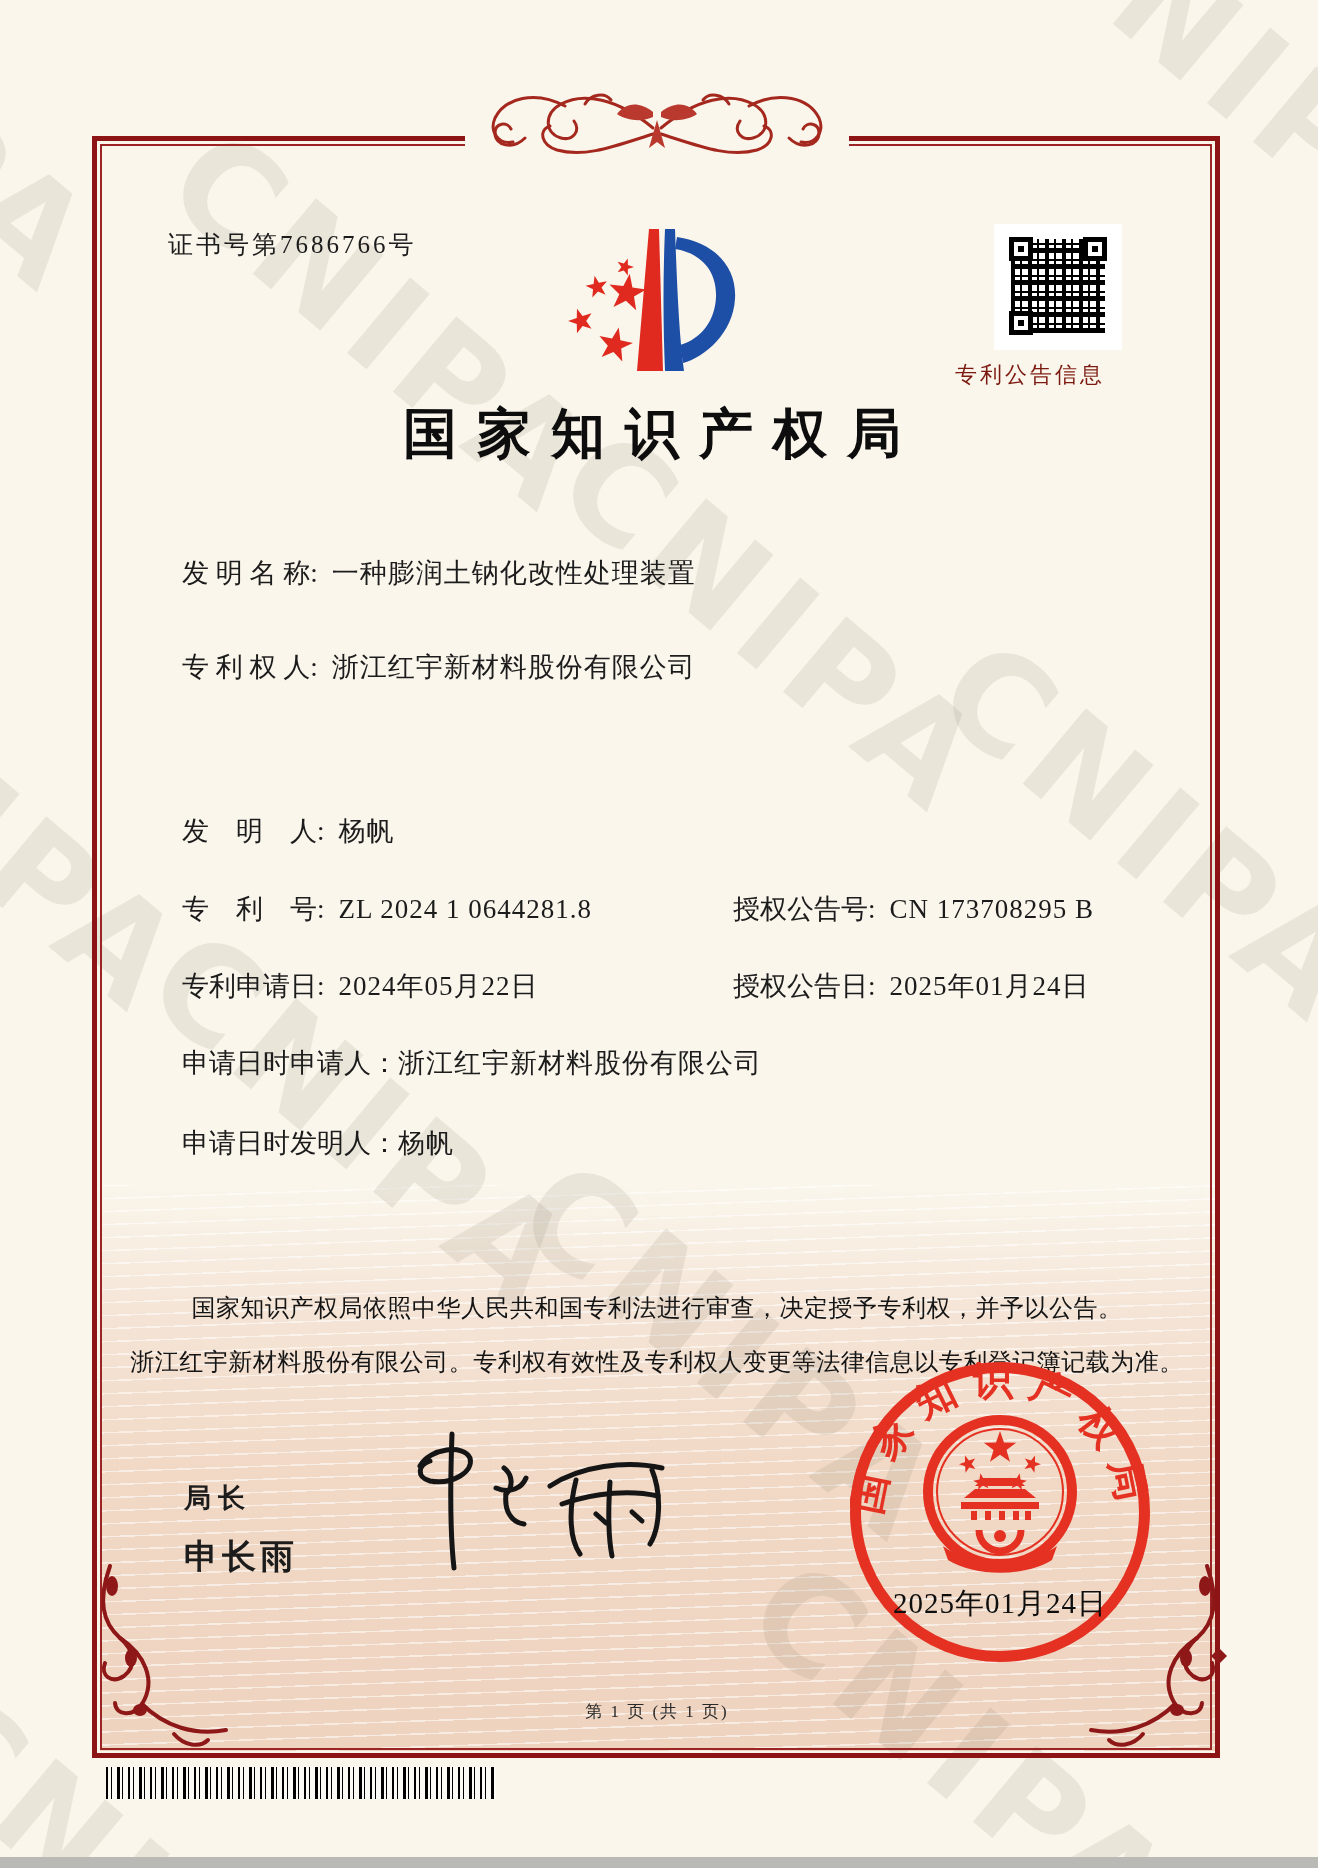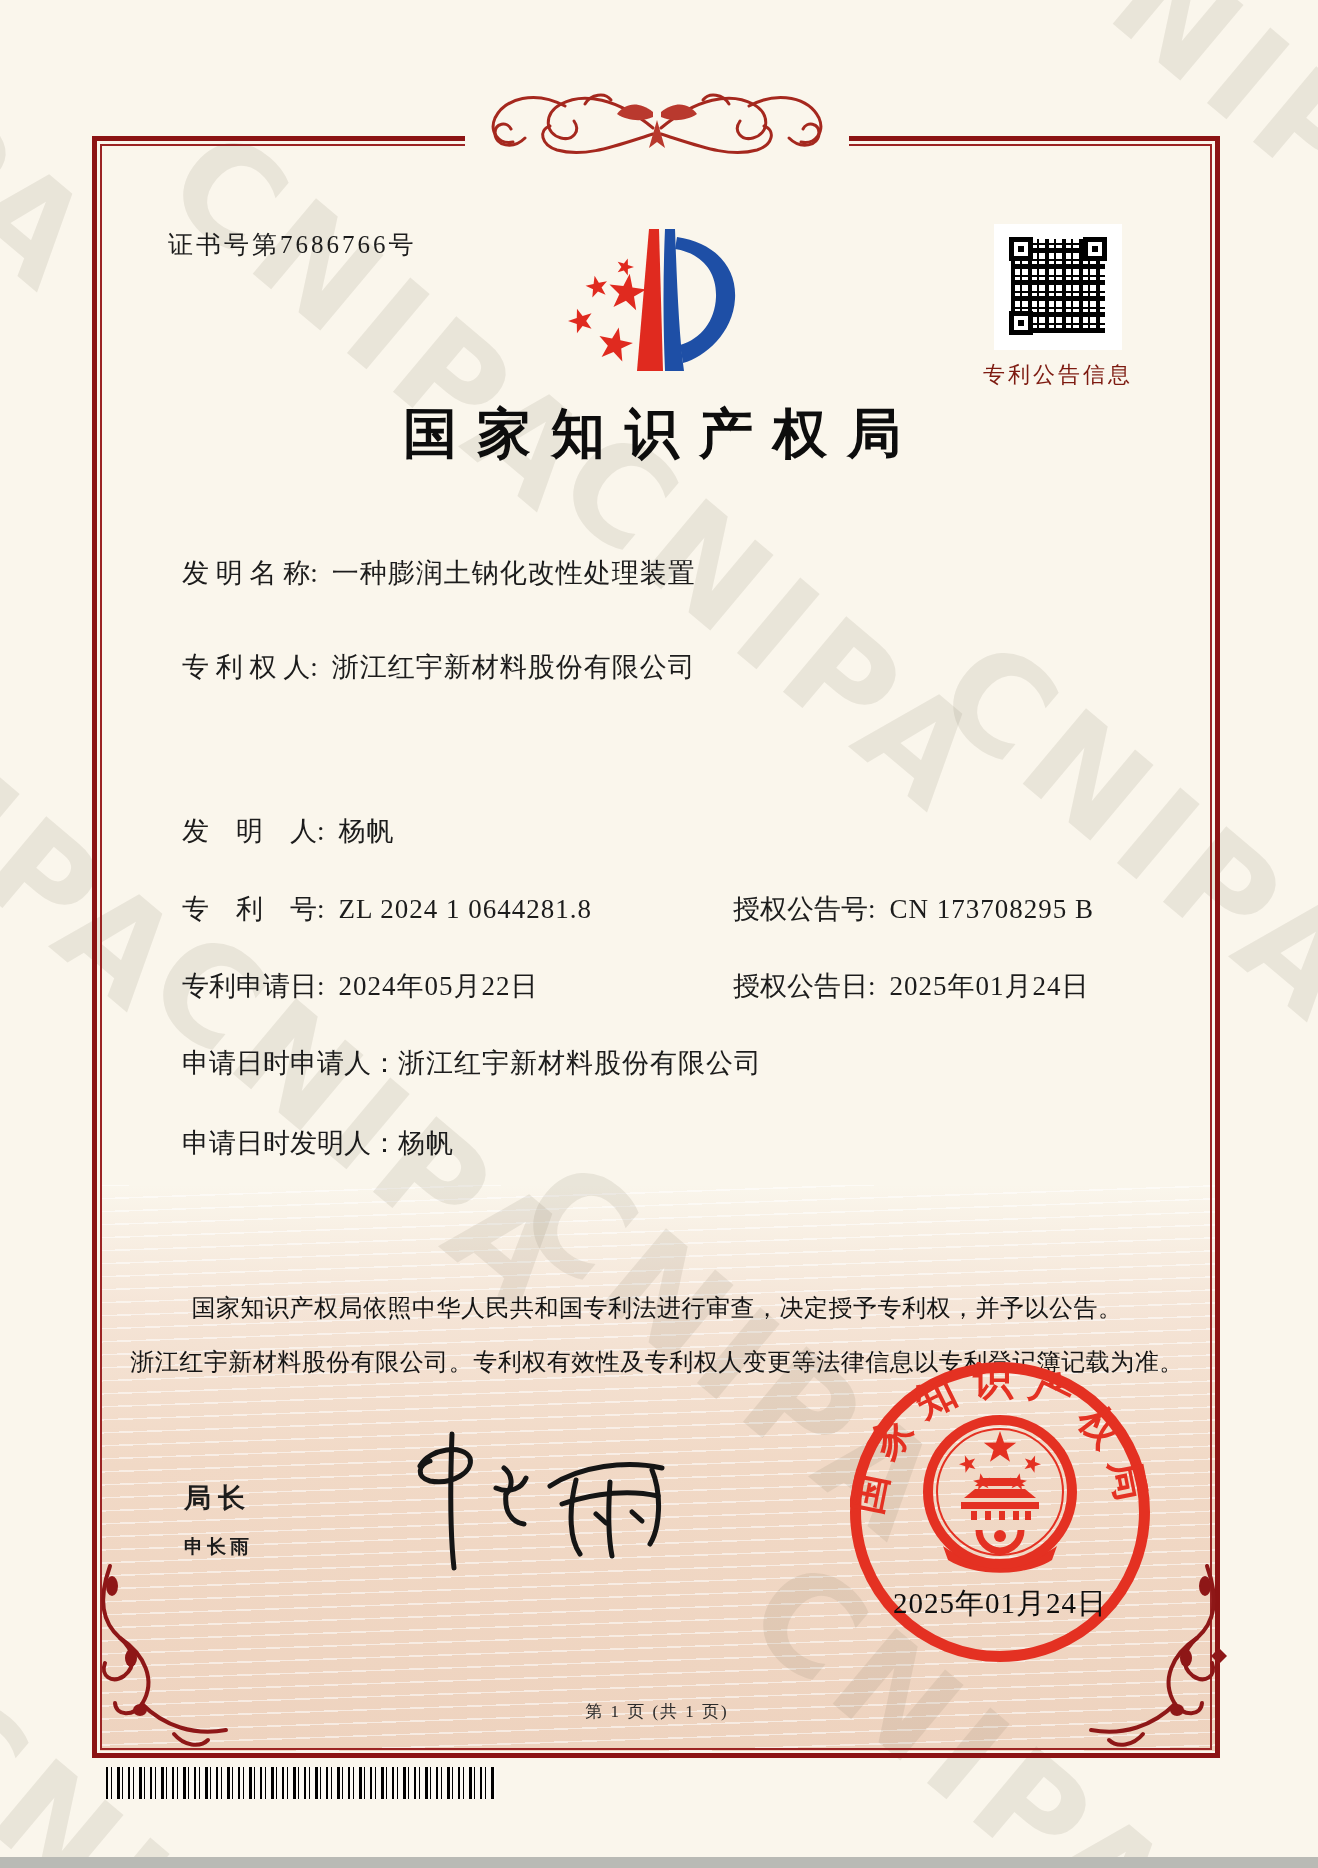--- a/index.html
+++ b/index.html
@@ -40,41 +40,41 @@
   
   .certno{position:absolute;left:168px;top:228px;font-size:25px;letter-spacing:3px;z-index:6;}
   .logo{position:absolute;left:565px;top:225px;width:172px;height:148px;z-index:6;}
   .qr{position:absolute;left:994px;top:224px;width:128px;height:126px;background:#fff;z-index:6;}
   .qr-inner{position:absolute;left:17px;top:15px;width:94px;height:94px;
       background:repeating-linear-gradient(90deg,#000 0 4px,transparent 4px 9px,#000 9px 11px,transparent 11px 17px),
                  repeating-linear-gradient(0deg,#000 0 5px,transparent 5px 8px,#000 8px 10px,transparent 10px 16px);}
   .qf{position:absolute;width:24px;height:24px;border:5px solid #000;background:#fff;box-sizing:border-box;}
   .qf::after{content:"";position:absolute;left:4px;top:4px;width:6px;height:6px;background:#000;}
   .qf.tl{left:-2px;top:-2px}.qf.tr{right:-2px;top:-2px}.qf.bl{left:-2px;bottom:-2px}
-  .qr-caption{position:absolute;left:955px;top:360px;width:206px;text-align:center;font-size:22px;
+  .qr-caption{position:absolute;left:955px;top:360px;width:206px;text-align:left;font-size:22px;
       letter-spacing:3px;color:#7d1a10;z-index:6;}
 
   .title{position:absolute;left:92px;top:398px;width:1130px;text-align:center;font-size:54px;font-weight:700;
       letter-spacing:20px;padding-left:10px;box-sizing:border-box;color:#0d0d0d;z-index:6;}
 
   
   .row{position:absolute;left:182px;font-size:27px;line-height:34px;z-index:6;white-space:nowrap;}
   .flabel{white-space:pre;margin-right:14px;}
   .fvalue{letter-spacing:1px;}
   .col-l{display:inline-block;width:551px;}
 
   
   .stmt{position:absolute;left:92px;width:1130px;text-align:center;font-size:24px;letter-spacing:.5px;
         color:#141414;z-index:6;white-space:nowrap;}
 
   
   .dtitle{position:absolute;left:184px;top:1480px;font-family:"Liberation Sans","DejaVu Sans",sans-serif;
           font-weight:600;font-size:27px;letter-spacing:7px;z-index:6;}
   .dname{position:absolute;left:184px;top:1534px;font-family:"Liberation Sans","DejaVu Sans",sans-serif;
-          font-weight:600;font-size:19px;letter-spacing:4px;z-index:6;}
+          font-weight:600;font-size:34px;letter-spacing:4px;z-index:6;}
   .sig{position:absolute;left:400px;top:1428px;width:280px;height:148px;z-index:7;}
 
   
   .seal{position:absolute;left:850px;top:1362px;width:300px;height:300px;border:11px solid #e43122;
         border-radius:50%;box-sizing:border-box;z-index:6;}
   .seal-ring{position:absolute;left:850px;top:1362px;width:300px;height:300px;z-index:7;}
   .emblem{position:absolute;left:915px;top:1412px;width:170px;height:168px;z-index:7;}
   .seal-date{position:absolute;left:850px;top:1584px;width:300px;text-align:center;font-size:29px;
         color:#0e0e0e;z-index:8;letter-spacing:1px;}
 

